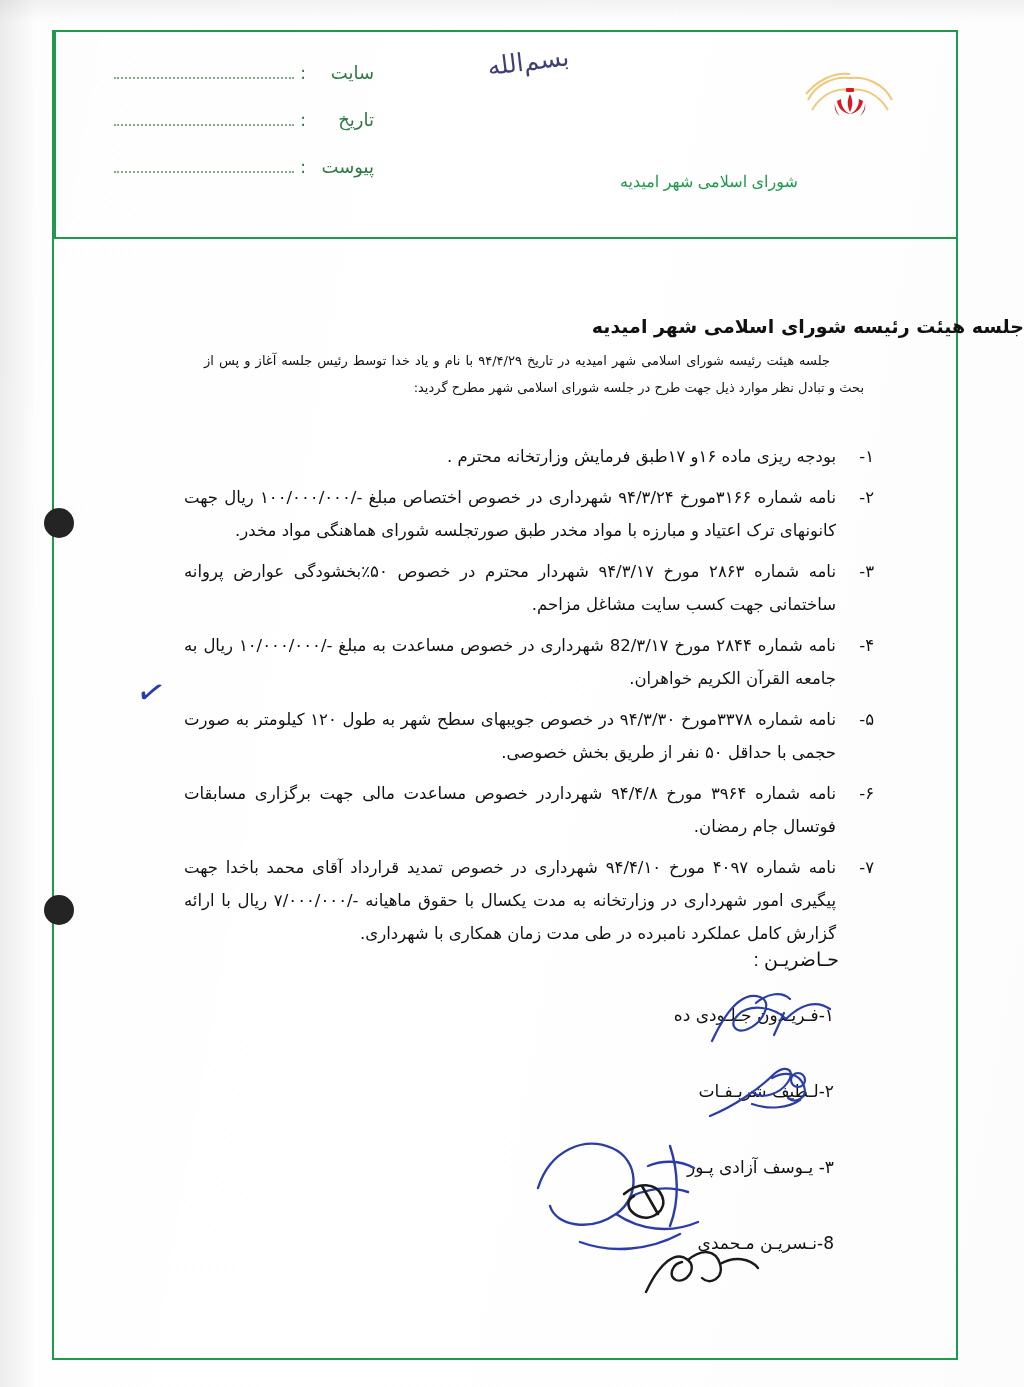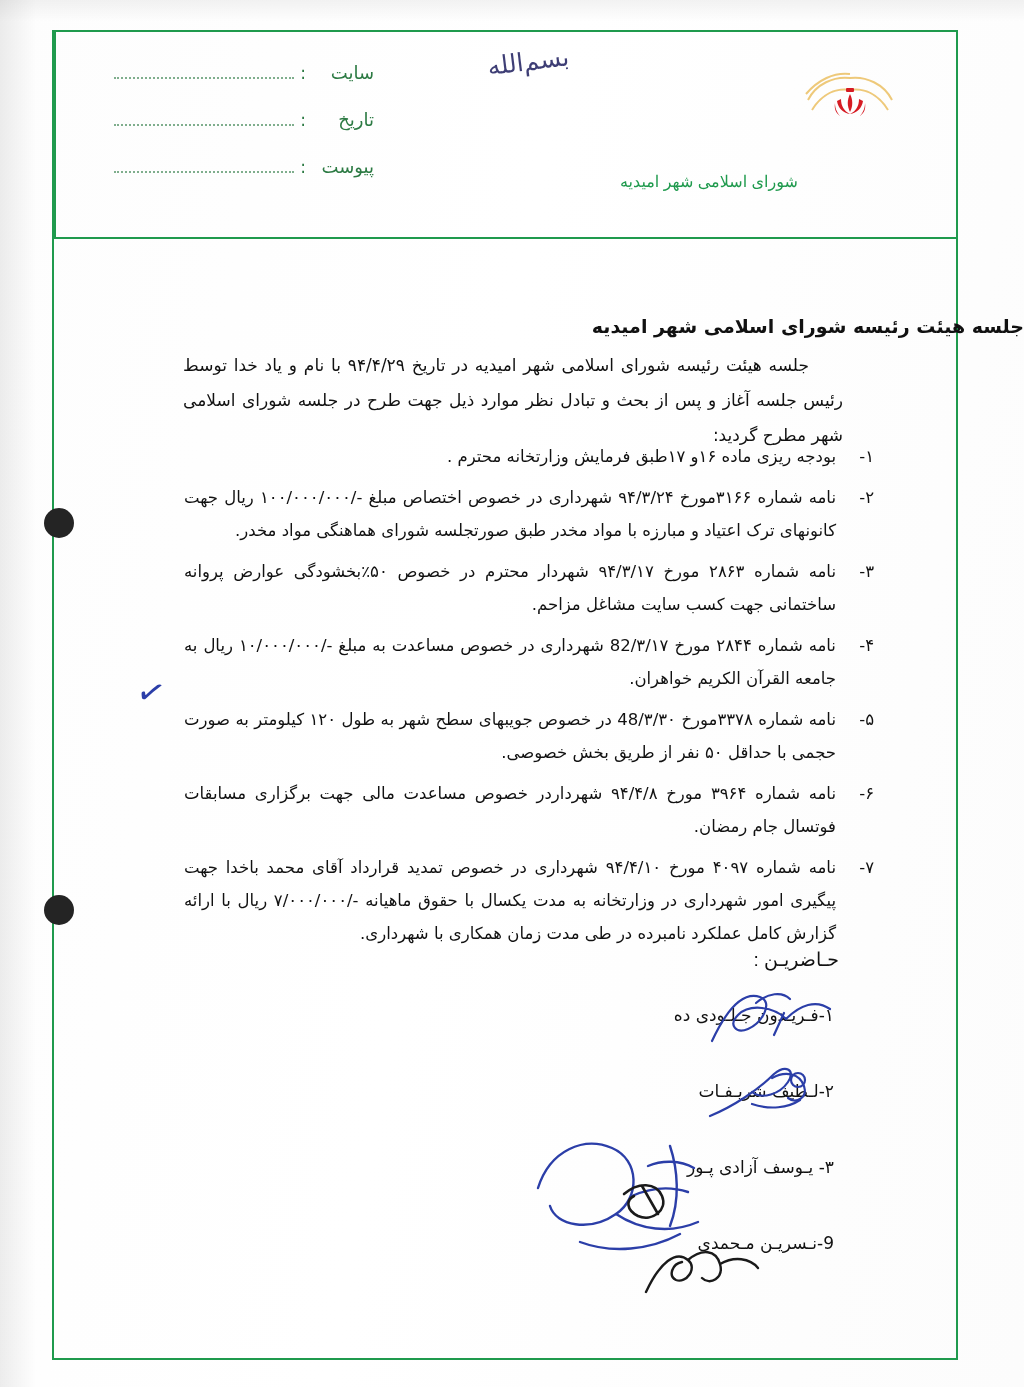--- a/index.html
+++ b/index.html
@@ -137,26 +137,26 @@
     font-size: 19px;
     font-weight: bold;
     color: #111;
     direction: rtl;
     font-family: "DejaVu Sans", sans-serif;
     margin-top: 28px;
   }
 
   .intro {
     position: absolute;
-    right: 181px;
+    right: 160px;
     top: 348px;
     width: 660px;
     direction: rtl;
     text-align: justify;
-    font-size: 17px;
+    font-size: 13px;
     line-height: 2.05;
     color: #111;
     text-indent: 34px;
   }
 
   .item-list {
     position: absolute;
     right: 150px;
     top: 440px;
     width: 690px;
@@ -324,40 +324,40 @@
     <li class="item">
       <span class="item-num">۳-</span>
       <span class="item-text">نامه شماره ۲۸۶۳ مورخ ۹۴/۳/۱۷ شهردار محترم در خصوص ۵۰٪بخشودگی عوارض پروانه ساختمانی جهت کسب سایت مشاغل مزاحم.</span>
     </li>
     <li class="item">
       <span class="item-num">۴-</span>
       <span class="item-text">نامه شماره ۲۸۴۴ مورخ 82/۳/۱۷ شهرداری در خصوص مساعدت به مبلغ -/۱۰/۰۰۰/۰۰۰ ریال به جامعه القرآن الکریم خواهران.</span>
     </li>
     <li class="item">
       <span class="item-num">۵-</span>
-      <span class="item-text">نامه شماره ۳۳۷۸مورخ 48/۳/۳۰ در خصوص جویبهای سطح شهر به طول ۱۲۰ کیلومتر به صورت حجمی با حداقل ۵۰ نفر از طریق بخش خصوصی.</span>
+      <span class="item-text">نامه شماره ۳۳۷۸مورخ ۹۴/۳/۳۰ در خصوص جویبهای سطح شهر به طول ۱۲۰ کیلومتر به صورت حجمی با حداقل ۵۰ نفر از طریق بخش خصوصی.</span>
     </li>
     <li class="item">
       <span class="item-num">۶-</span>
       <span class="item-text">نامه شماره ۳۹۶۴ مورخ ۹۴/۴/۸ شهرداردر خصوص مساعدت مالی جهت برگزاری مسابقات فوتسال جام رمضان.</span>
     </li>
     <li class="item">
       <span class="item-num">۷-</span>
       <span class="item-text">نامه شماره ۴۰۹۷ مورخ ۹۴/۴/۱۰ شهرداری در خصوص تمدید قرارداد آقای محمد باخدا جهت پیگیری امور شهرداری در وزارتخانه به مدت یکسال با حقوق ماهیانه -/۷/۰۰۰/۰۰۰ ریال با ارائه گزارش کامل عملکرد نامبرده در طی مدت زمان همکاری با شهرداری.</span>
     </li>
   </ol>
 
   <div class="check-mark">✓</div>
 
   <div class="attendees-title">حـاضریـن :</div>
   <div class="attendees">
     <div class="attendee">۱-فـریـدون جـلـودی ده</div>
     <div class="attendee">۲-لـطیف شریـفـات</div>
     <div class="attendee">۳- یـوسف آزادی پـور</div>
-    <div class="attendee">9-نـسریـن مـحمدی</div>
+    <div class="attendee">8-نـسریـن مـحمدی</div>
   </div>
 
   <div class="sig" style="left:690px; top:985px;">
     <svg width="190" height="70" viewBox="0 0 190 70">
       <g fill="none" stroke="#2b3ea8" stroke-width="2.2" stroke-linecap="round">
         <path d="M22 56 C36 26, 52 6, 70 12 C84 17, 72 38, 58 44 C46 49, 38 40, 48 30 C60 18, 84 22, 96 34"></path>
         <path d="M96 34 C110 20, 126 14, 140 24"></path>
         <path d="M66 18 C78 8, 92 6, 100 14"></path>
         <path d="M84 50 l10 -22"></path>
       </g>

